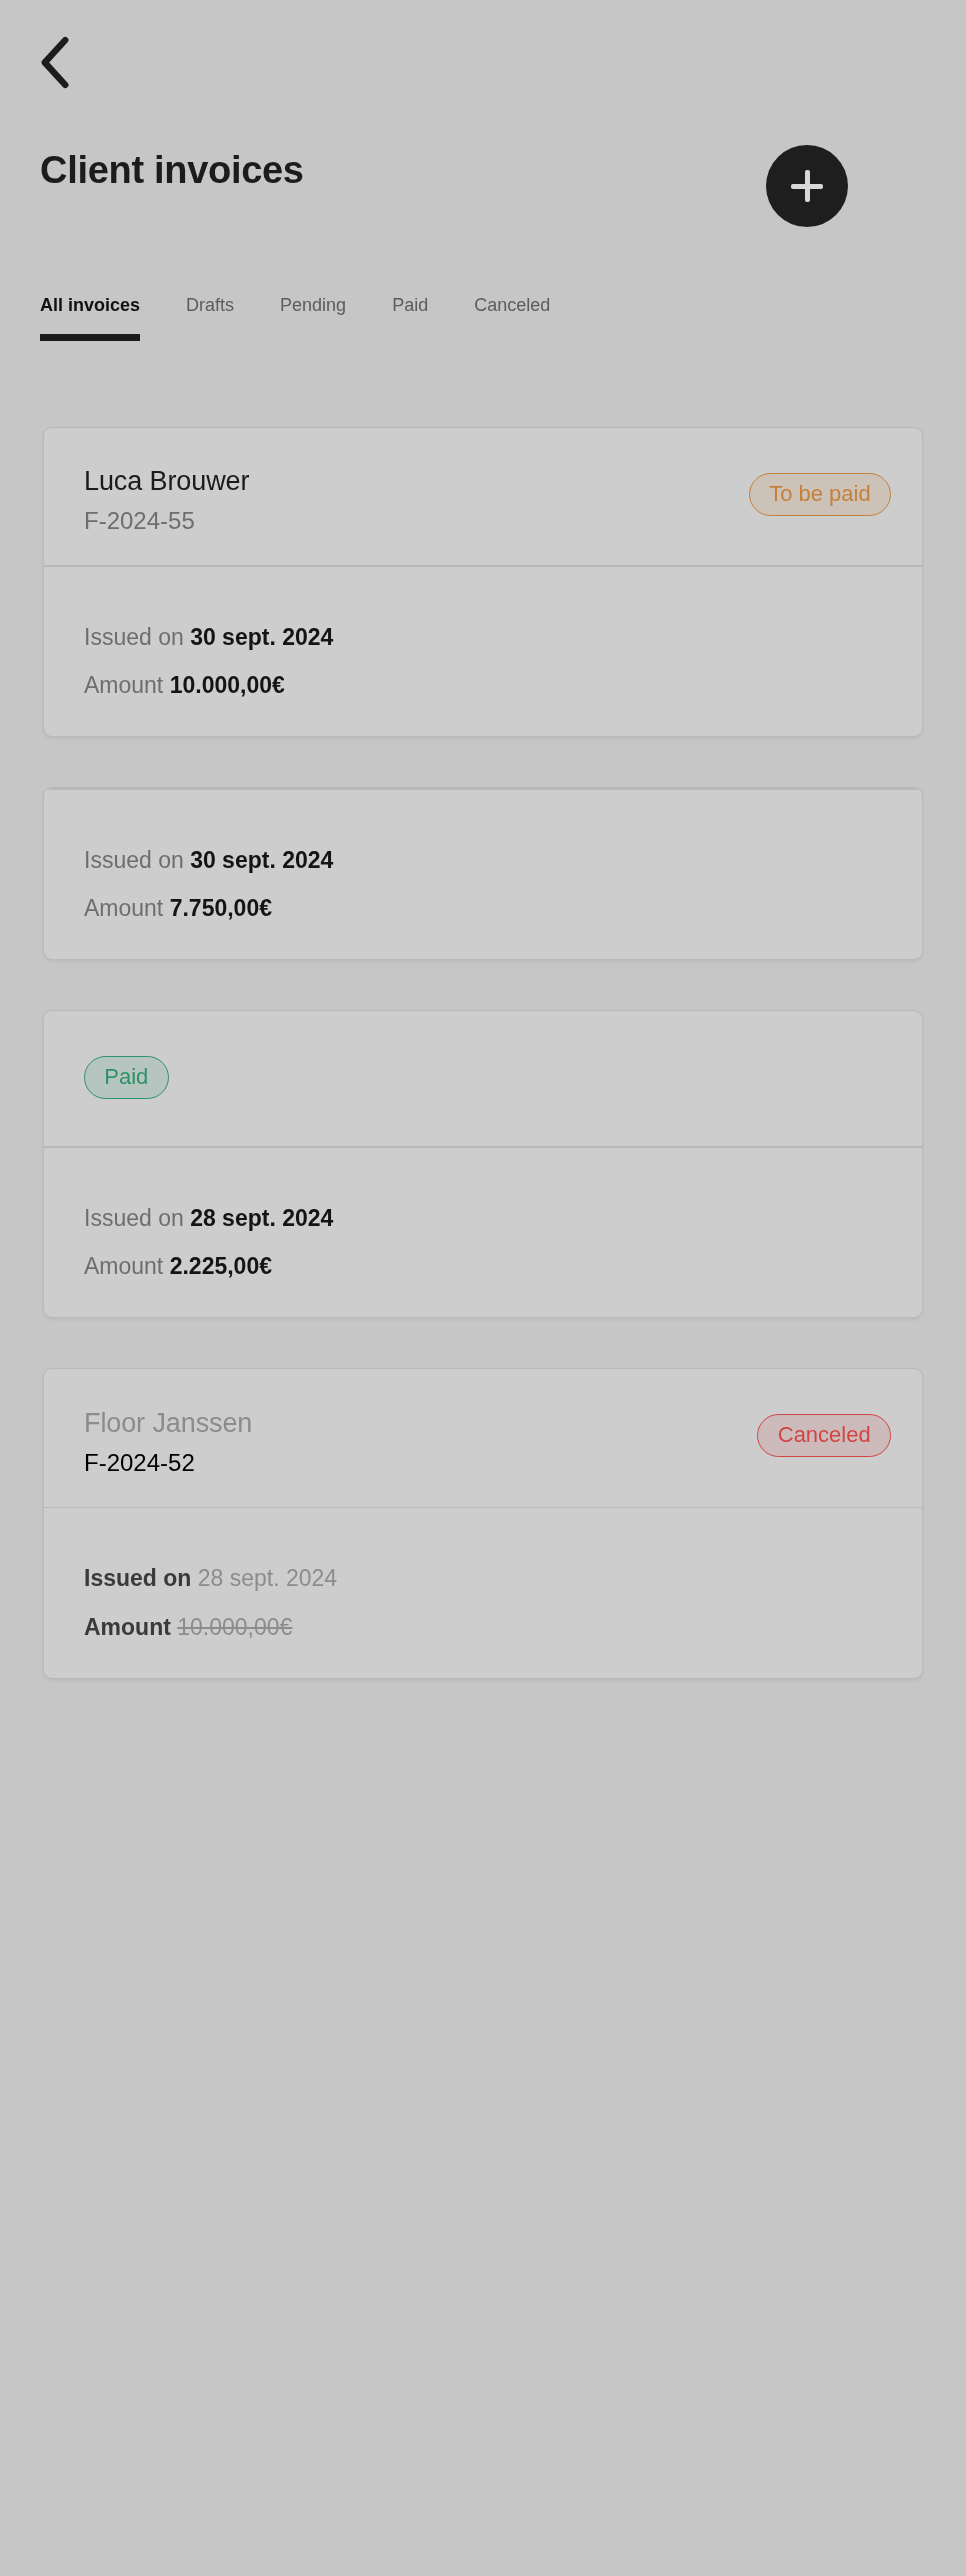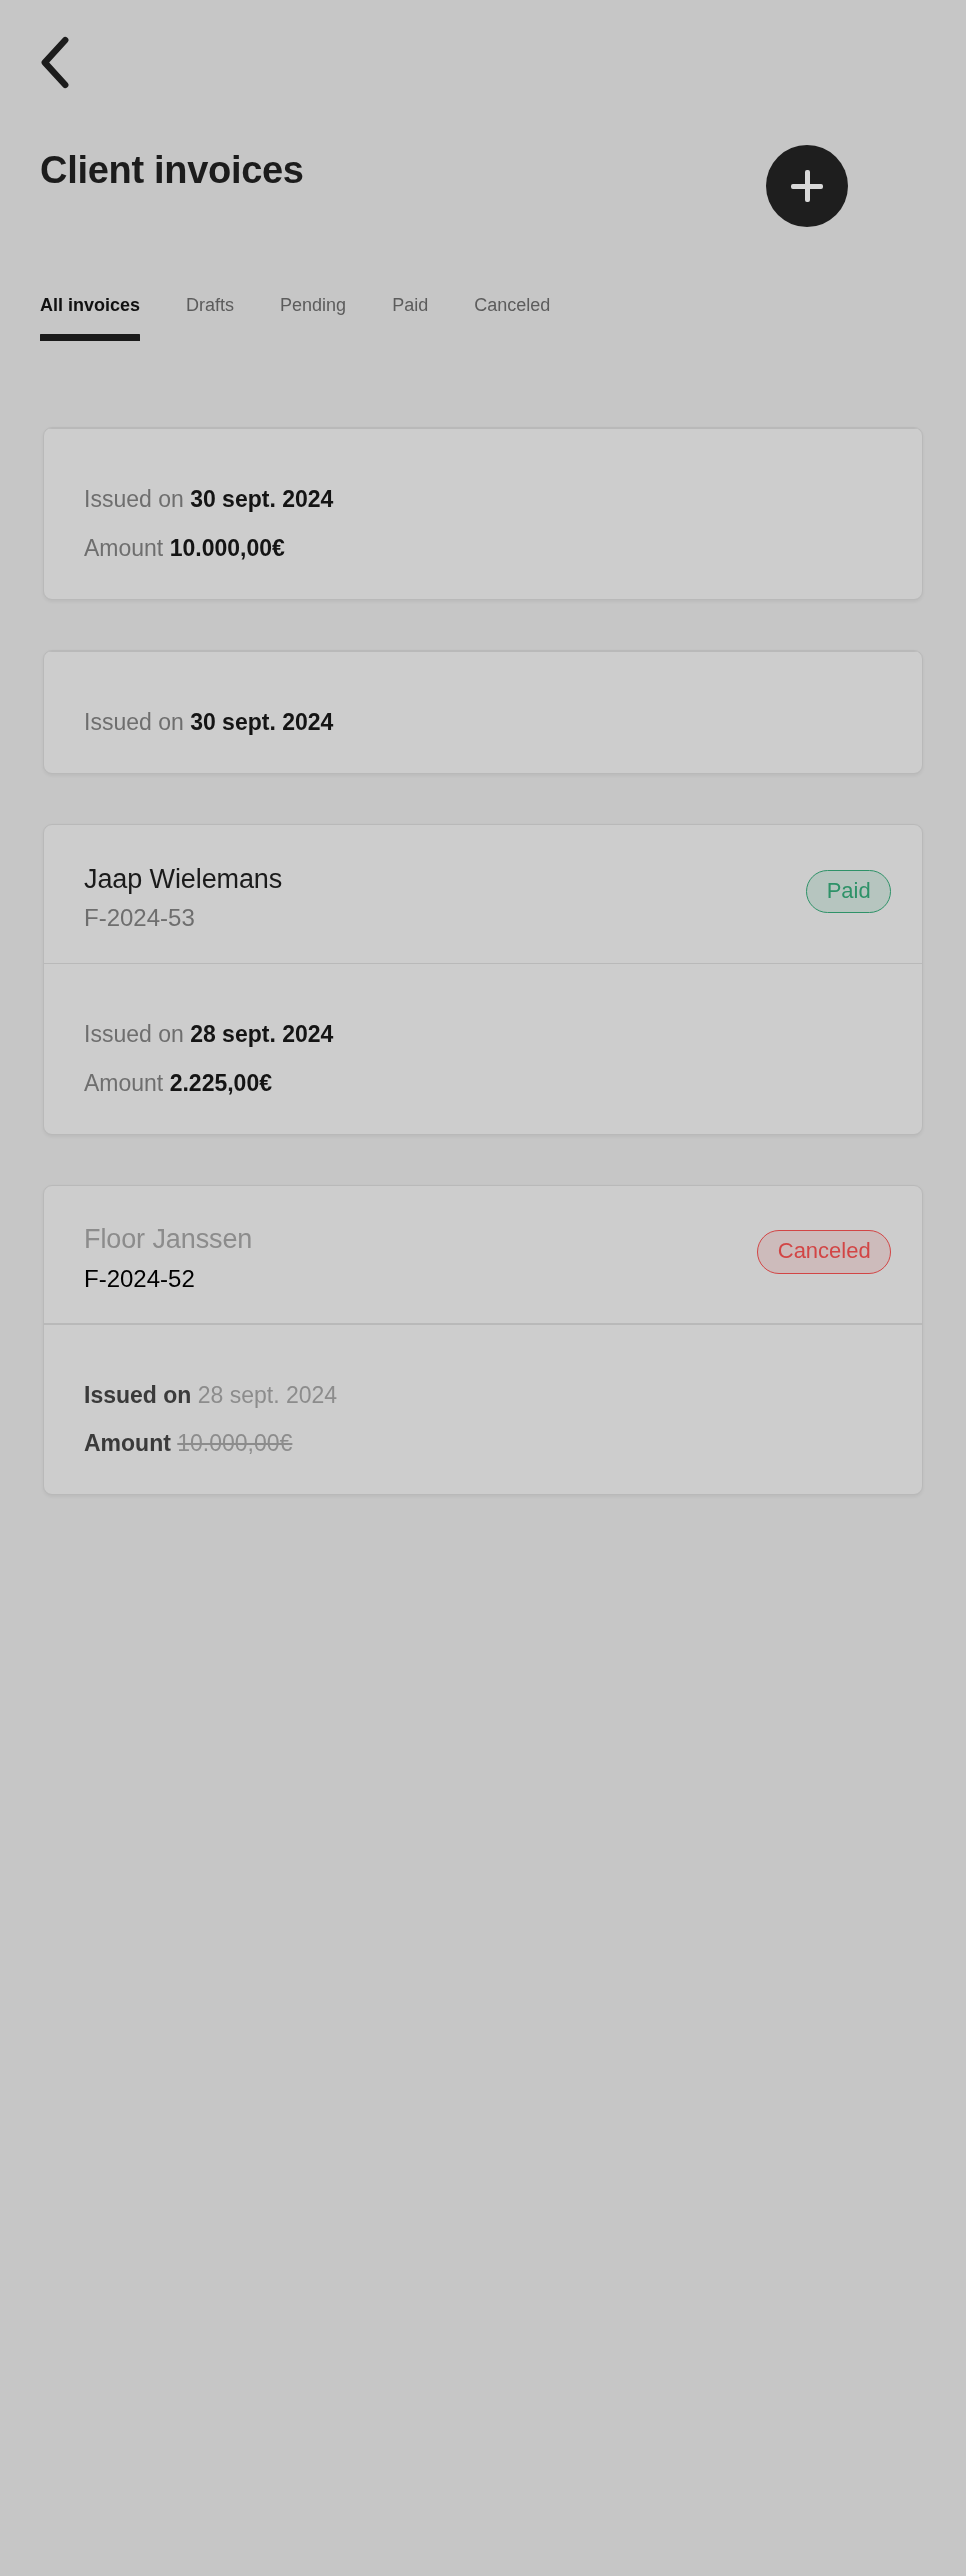--- a/index.html
+++ b/index.html
@@ -248,38 +248,42 @@
   <div class="tabs">
       <div class="tab active">All invoices</div>
       <div class="tab">Drafts</div>
       <div class="tab">Pending</div>
       <div class="tab">Paid</div>
       <div class="tab">Canceled</div>
     </div>
 
   <div class="card-list">
       <div class="invoice-card">
+        <div class="card-header">
+          <div class="card-identity">
+            <div class="client-name">Luca Brouwer</div>
+            <div class="invoice-number">F-2024-55</div>
+          </div>
+          <div class="status-badge tobepaid">To be paid</div>
+        </div>
         <div class="card-divider"></div>
         <div class="card-body">
           <div class="detail-line"><span class="detail-label">Issued on</span> <span class="detail-value">30 sept. 2024</span></div>
           <div class="detail-line"><span class="detail-label">Amount</span> <span class="detail-value">10.000,00€</span></div>
         </div>
       </div>
       <div class="invoice-card">
         <div class="card-divider"></div>
         <div class="card-body">
           <div class="detail-line"><span class="detail-label">Issued on</span> <span class="detail-value">30 sept. 2024</span></div>
+          <div class="detail-line"><span class="detail-label">Amount</span> <span class="detail-value">7.750,00€</span></div>
         </div>
       </div>
       <div class="invoice-card">
         <div class="card-header">
-          <div class="card-identity">
-            <div class="client-name">Jaap Wielemans</div>
-            <div class="invoice-number">F-2024-53</div>
-          </div>
           <div class="status-badge paid">Paid</div>
         </div>
         <div class="card-divider"></div>
         <div class="card-body">
           <div class="detail-line"><span class="detail-label">Issued on</span> <span class="detail-value">28 sept. 2024</span></div>
           <div class="detail-line"><span class="detail-label">Amount</span> <span class="detail-value">2.225,00€</span></div>
         </div>
       </div>
       <div class="invoice-card muted">
         <div class="card-header">

